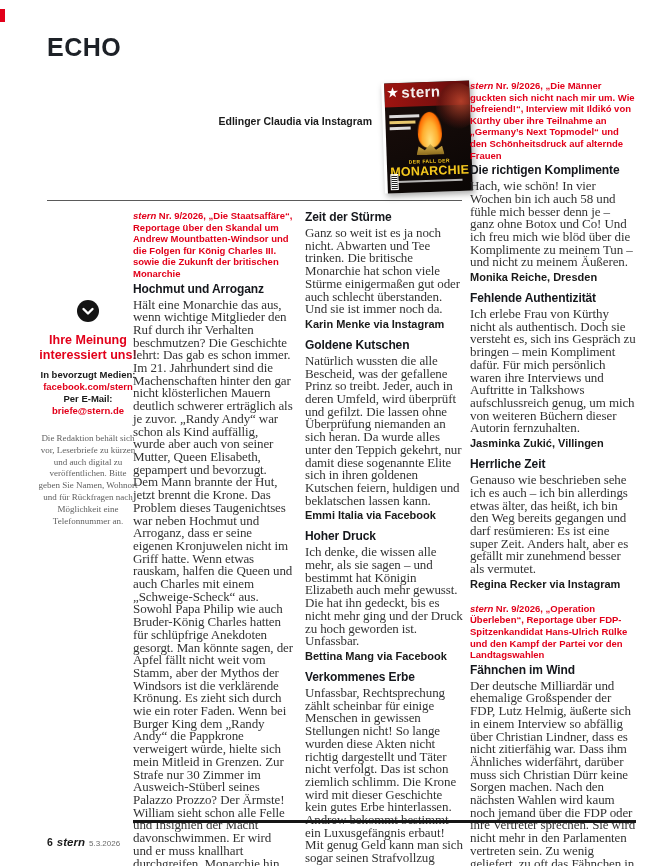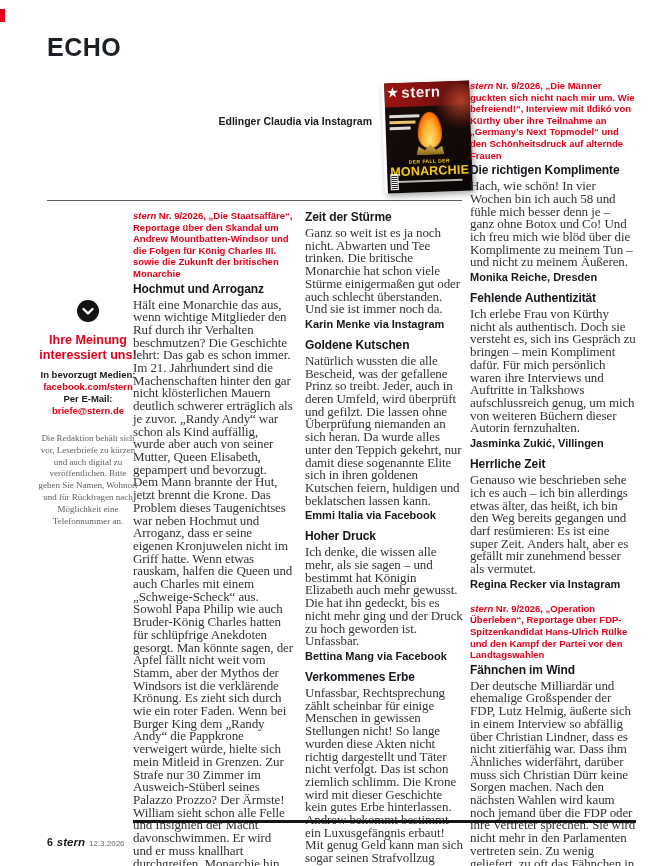--- a/index.html
+++ b/index.html
@@ -168,16 +168,16 @@
       <p class="letter-author">Regina Recker via Instagram</p>
       <p class="source"><i>stern</i> Nr. 9/2026, „Operation Überleben“, Reportage über FDP-Spitzenkandidat Hans-Ulrich Rülke und den Kampf der Partei vor den Landtagswahlen</p>
       <h3 class="letter-heading">Fähnchen im Wind</h3>
       <p class="letter-body">Der deutsche Milliardär und ehemalige Großspender der FDP, Lutz Helmig, äußerte sich in einem Interview so abfällig über Christian Lindner, dass es nicht zitierfähig war. Dass ihm Ähnliches widerfährt, darüber muss sich Christian Dürr keine Sorgen machen. Nach den nächsten Wahlen wird kaum noch jemand über die FDP oder ihre Vertreter sprechen. Sie wird nicht mehr in den Parlamenten vertreten sein. Zu wenig geliefert, zu oft das Fähnchen in den Wind gedreht.</p>
       <p class="letter-author">Kutschen Kelle, Elmpt</p>
     </div>
 
   <div class="bottom-rule"></div>
 
   <div class="footer">
-    <span class="pg">6</span><span class="brand">stern</span><span class="date">12.3.2026</span>
+    <span class="pg">6</span><span class="brand">stern</span><span class="date">5.3.2026</span>
   </div>
 
 </div>
 
 </body></html>

